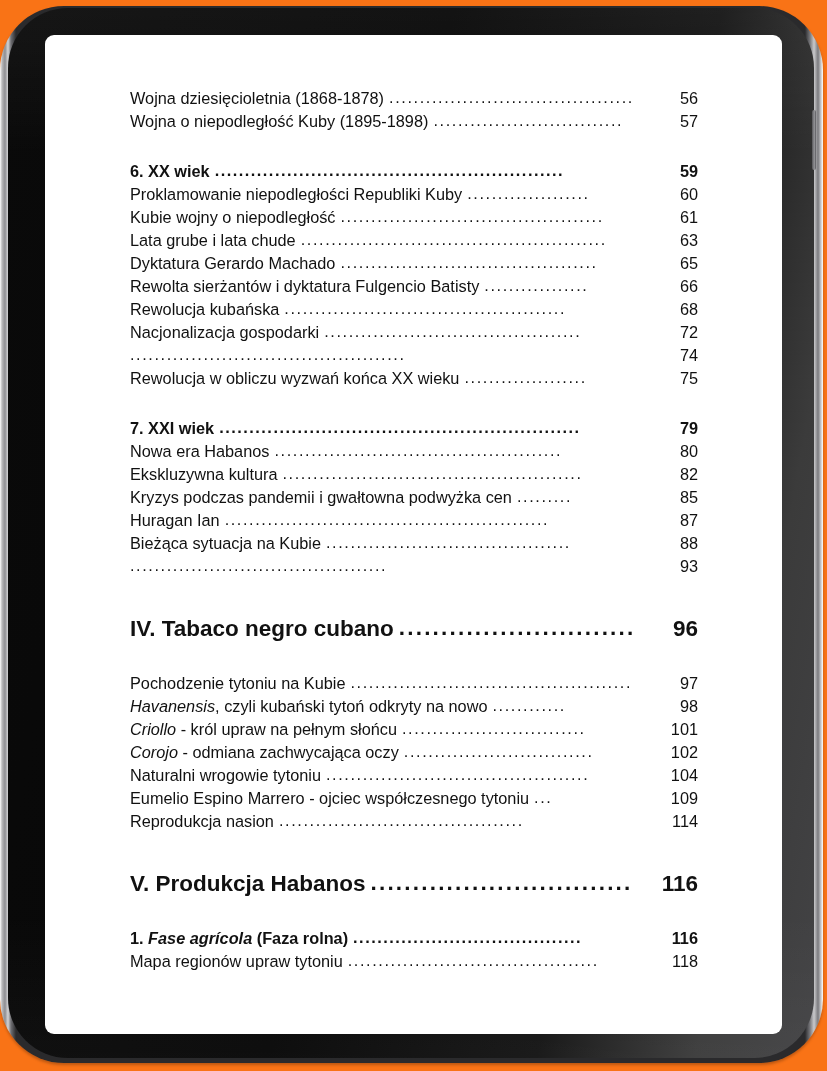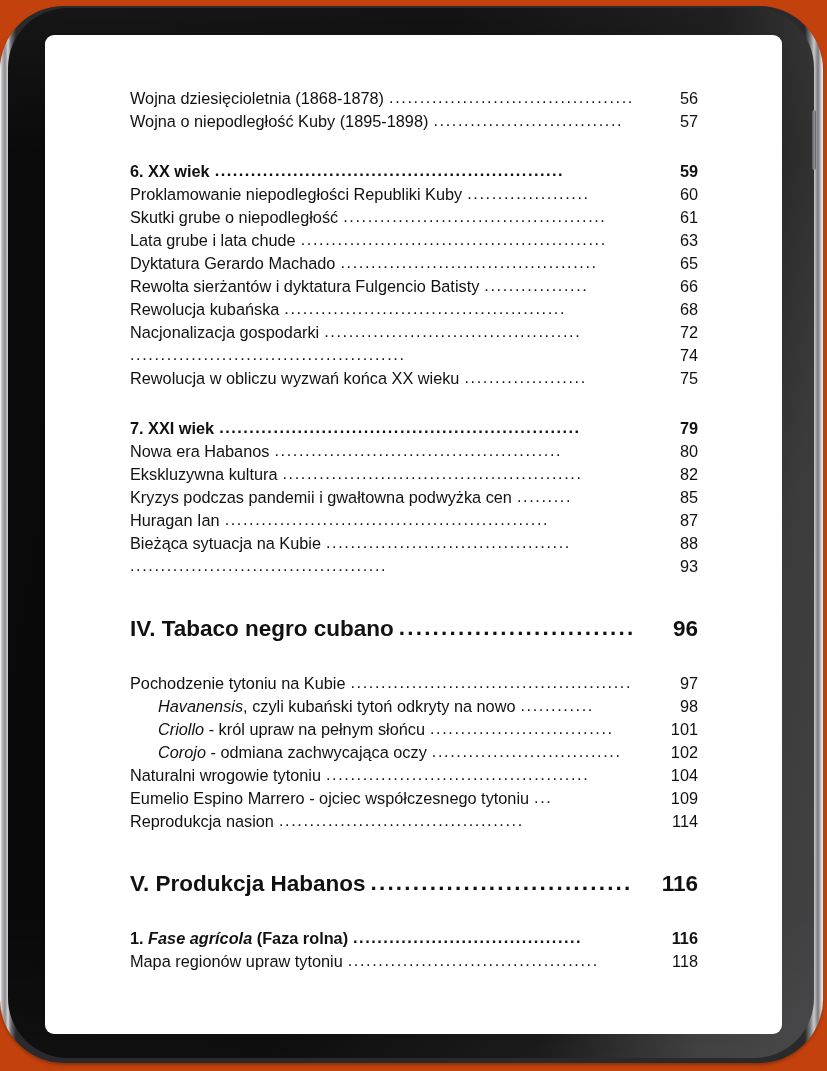--- a/index.html
+++ b/index.html
@@ -12,21 +12,21 @@
     height: 1071px;
     overflow: hidden;
     font-family: "Liberation Sans", sans-serif;
   }
 
   
   #device {
     position: relative;
     width: 827px;
     height: 1071px;
-    background: #c2410c;
+    background: #f97316;
   }
 
   
   .device-edge {
     position: absolute;
     left: 0px;
     top: 6px;
     width: 823px;
     height: 1057px;
     border-radius: 64px;
@@ -148,21 +148,21 @@
   
   .row.major {
     font-size: 22.5px;
     line-height: 29px;
     font-weight: bold;
   }
   .row.major .leader { letter-spacing: 2.2px; }
   .row.major .pg { width: 52px; padding-left: 10px; }
 
   
-  .it { font-style: italic; margin-left: 28px; }
+  .it { font-style: italic; }
   .bi { font-style: italic; font-weight: bold; }
 </style>
 </head>
 <body>
 
 <div id="device">
   <div class="device-edge"></div>
   <div class="device-body"></div>
   <div class="bezel-sheen"></div>
   <div class="side-button"></div>
@@ -189,21 +189,21 @@
           <span class="leader">..........................................................</span>
           <span class="pg">59</span>
         </div>
 
         <div class="row">
           <span class="title">Proklamowanie niepodległości Republiki Kuby</span>
           <span class="leader">....................</span>
           <span class="pg">60</span>
         </div>
         <div class="row">
-          <span class="title">Skutki grube o niepodległość</span>
+          <span class="title">Kubie wojny o niepodległość</span>
           <span class="leader">...........................................</span>
           <span class="pg">61</span>
         </div>
         <div class="row">
           <span class="title">Lata grube i lata chude</span>
           <span class="leader">..................................................</span>
           <span class="pg">63</span>
         </div>
         <div class="row">
           <span class="title">Dyktatura Gerardo Machado</span>

